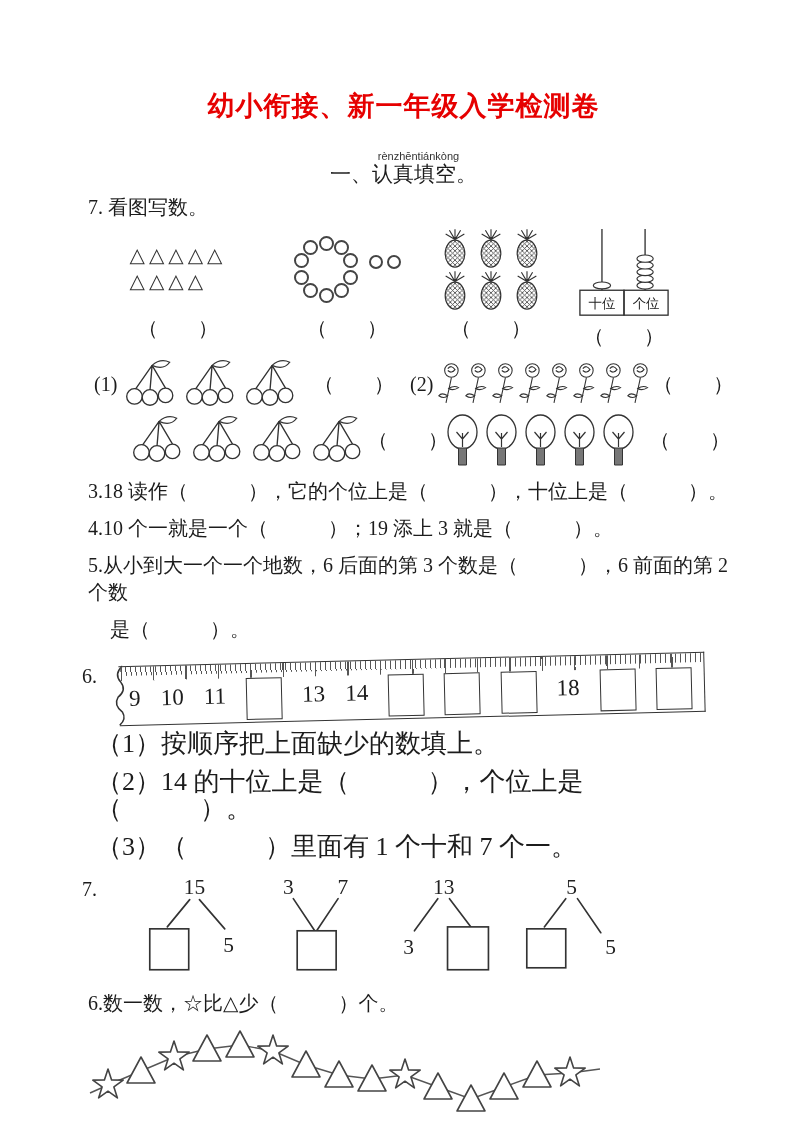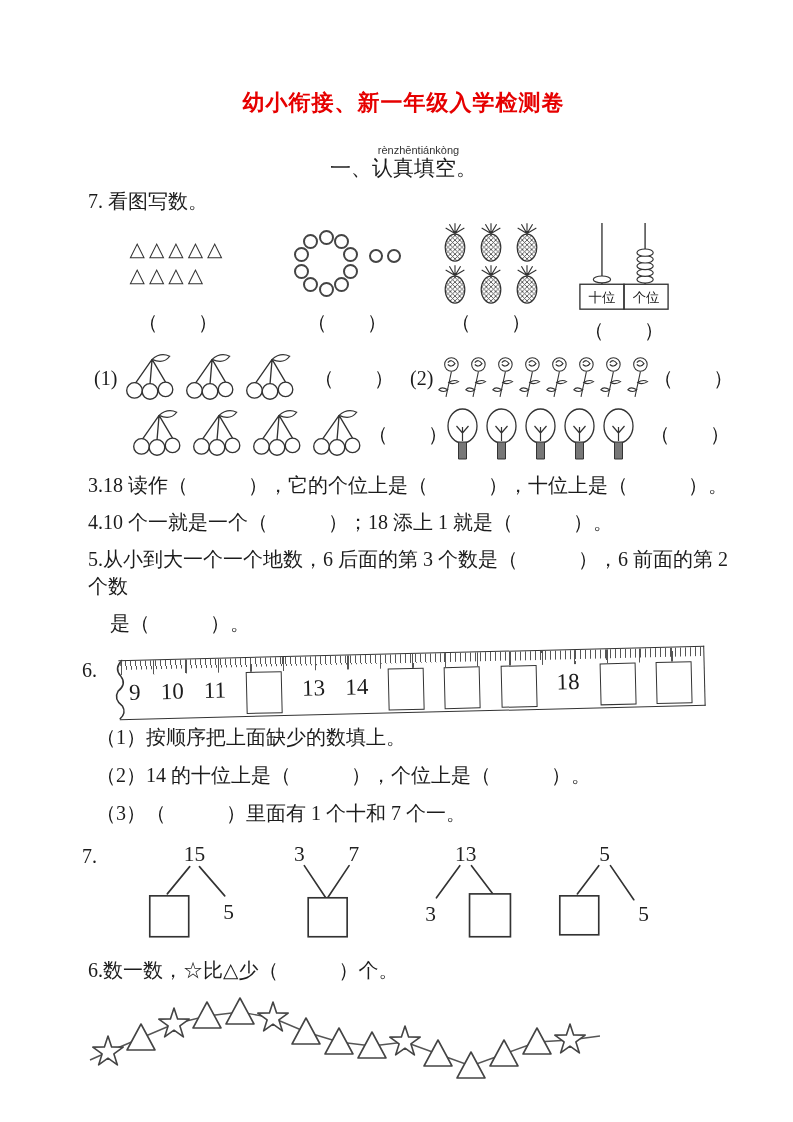--- a/index.html
+++ b/index.html
@@ -3,21 +3,21 @@
 <meta charset="utf-8">
 <style>
   html,body{margin:0;padding:0;background:#ffffff;}
   body{width:793px;height:1122px;overflow:hidden;
        font-family:"Liberation Serif","DejaVu Serif",serif;color:#1c1c1c;}
   .sheet{position:relative;width:793px;height:1122px;box-sizing:border-box;
          padding:88px 60px 0 74px;}
 
   
   .title{font-family:"Liberation Sans","DejaVu Sans",sans-serif;font-weight:bold;
-         font-size:22px;letter-spacing:1px;color:#e60000;text-align:center;margin:0 0 26px 0;}
+         font-size:27px;letter-spacing:1px;color:#e60000;text-align:center;margin:0 0 26px 0;}
   .sec-head{margin-bottom:8px;text-align:center;}
   .pinyin{display:block;font-family:"Liberation Sans","DejaVu Sans",sans-serif;
           font-size:11px;color:#333;margin-left:30px;line-height:12px;}
   .sec-title{font-size:21px;line-height:24px;}
 
   .qline{font-size:20px;line-height:27px;margin:10px 0 6px 14px;}
   .qline.tight{margin-top:4px;}
 
   
   .q1-figs{display:flex;justify-content:space-between;width:580px;margin:2px 0 6px 24px;}
@@ -58,26 +58,26 @@
          box-sizing:border-box;transform:rotate(-1.4deg);transform-origin:center;background:#fff;}
   .ticks-small{position:absolute;top:0;left:2px;right:2px;height:9px;
         background:repeating-linear-gradient(90deg,#555 0 1px,transparent 1px 5px);}
   .ticks-long{position:absolute;top:0;left:2px;right:2px;height:14px;
         background:repeating-linear-gradient(90deg,#555 0 1.4px,transparent 1.4px 32.4px);}
   .torn-edge{position:absolute;left:-6px;top:-2px;}
   .ruler-cells{position:absolute;top:12px;left:10px;right:12px;display:flex;
         justify-content:space-between;align-items:flex-start;}
   .rnum{font-size:23px;line-height:24px;padding-top:8px;}
   .rbox{width:36px;height:42px;border:1.7px solid #333;box-sizing:border-box;margin-top:2px;background:#fff;}
-  .subline{font-size:20px;line-height:27px;margin:11px 0 11px 22px;font-family:Liberation Serif, serif;}
+  .subline{font-size:26px;line-height:27px;margin:11px 0 11px 22px;font-family:Liberation Serif, serif;}
 
   
   .q7-block{display:flex;align-items:flex-start;margin:14px 0 0 8px;}
   .q7-label{font-size:20px;margin-top:4px;}
-  .q7-row{display:flex;gap:25px;margin-left:44px;}
+  .q7-row{display:flex;gap:14px;margin-left:44px;}
   .tree-svg{width:112px;height:98px;}
   .tnum{font-size:22px;font-family:"Liberation Serif",serif;fill:#222;text-anchor:middle;}
   .tln{stroke:#333;stroke-width:1.7;fill:none;stroke-linecap:round;}
   .tbox{fill:#fff;stroke:#333;stroke-width:1.7;}
 
   
   .wave-wrap{margin:2px 0 0 14px;}
   .wave-svg{width:520px;height:98px;}
   .wave-line{stroke:#555;stroke-width:1.4;fill:none;}
   .shape{fill:#fff;stroke:#444;stroke-width:1.6;stroke-linejoin:round;}
@@ -292,21 +292,21 @@
             <svg viewBox="0 0 36 54" class="tree">
               <use href="#sym-tree"></use>
             </svg>
           </div>
         <span class="row-blank">（　　）</span>
       </div>
     </div>
   </div>
 
   <div class="qline">3.18 读作（　　　），它的个位上是（　　　），十位上是（　　　）。</div>
-  <div class="qline">4.10 个一就是一个（　　　）；18 添上 1 就是（　　　）。</div>
+  <div class="qline">4.10 个一就是一个（　　　）；19 添上 3 就是（　　　）。</div>
   <div class="qline">5.从小到大一个一个地数，6 后面的第 3 个数是（　　　），6 前面的第 2 个数</div>
   <div class="qline" style="margin-left:36px">是（　　　）。</div>
 
   <div class="q6-head">
     <span class="q6-label">6.</span>
     <div class="ruler">
       <svg class="torn-edge" width="14" height="62">
         <path d="M10,1 Q1,9 8,17 Q14,25 5,32 Q0,40 9,47 Q13,54 6,60" stroke="#333" stroke-width="1.5" fill="#fff"></path>
       </svg>
       <div class="ticks-small"></div>

